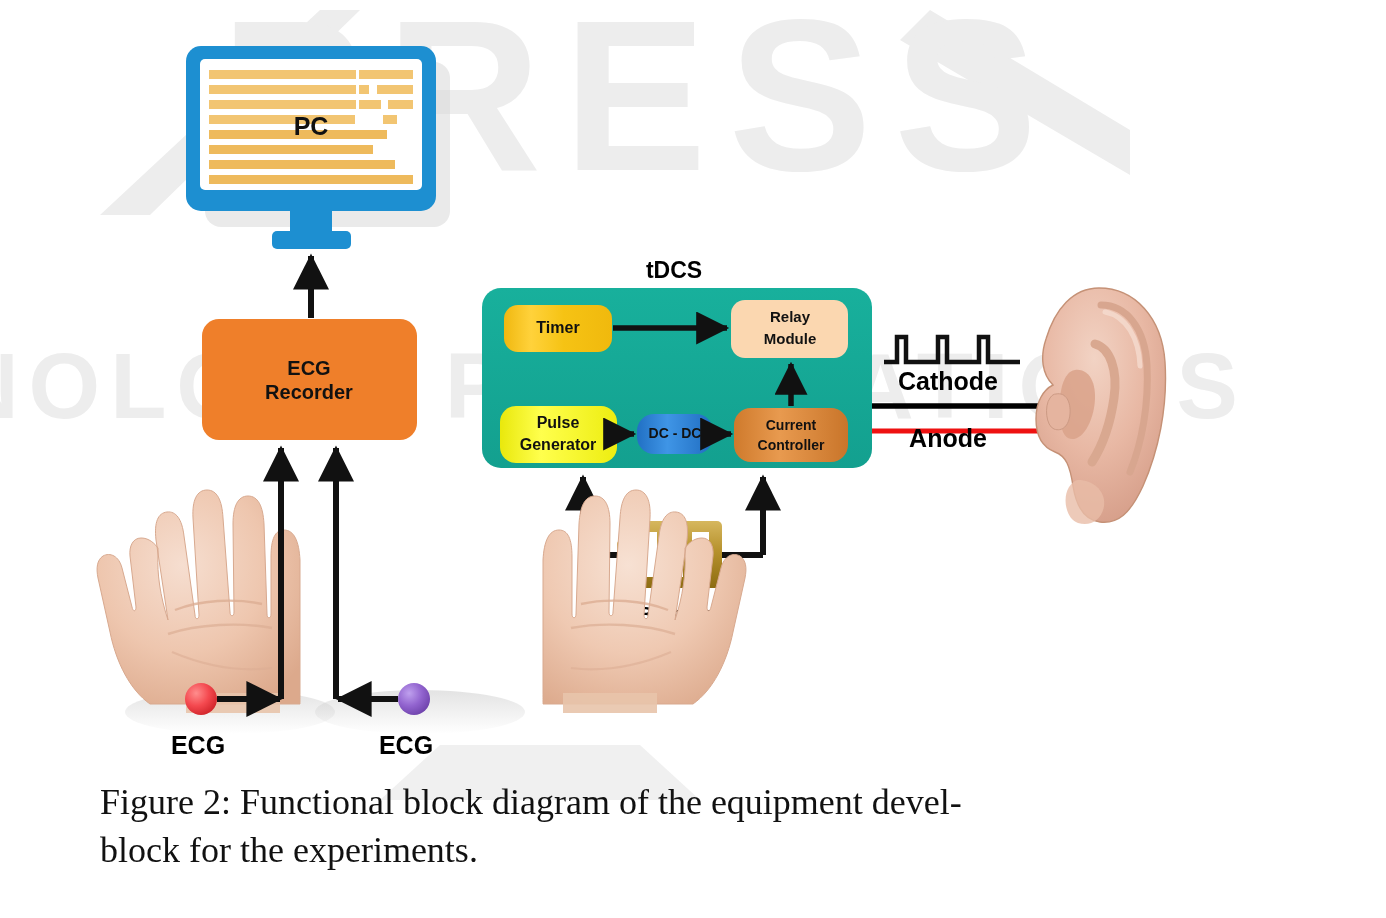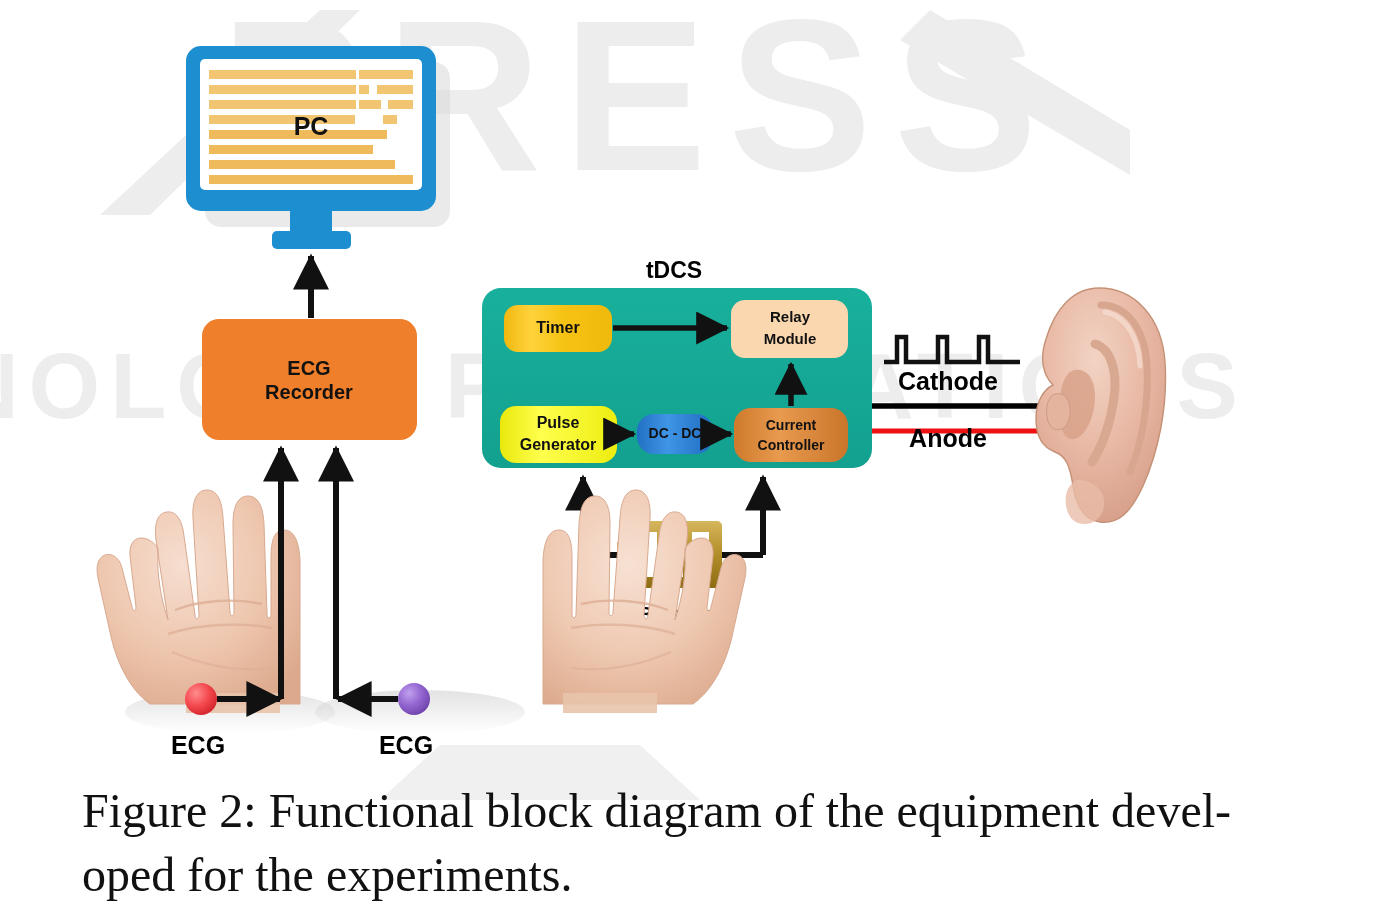--- a/index.html
+++ b/index.html
@@ -36,26 +36,26 @@
   }
 
   
   #diagram-svg {
     z-index: 2;
   }
 
   
   #caption {
     position: absolute;
-    left: 82px;
+    left: 100px;
     top: 779px;
     width: 1160px;
     z-index: 5;
     font-family: "Liberation Serif", serif;
-    font-size: 48px;
+    font-size: 36px;
     line-height: 1.33;
     color: #111111;
     letter-spacing: 0px;
   }
 
   .blk-label {
     font-family: "Liberation Sans", sans-serif;
     font-weight: bold;
     fill: #111111;
     text-anchor: middle;
@@ -411,16 +411,16 @@
       <path d="M 217 699 L 280 699" stroke="#111111" stroke-width="6" fill="none" marker-end="url(#arrowhead)"></path>
       <path d="M 281 699 L 281 448" stroke="#111111" stroke-width="6" fill="none" marker-end="url(#arrowhead)"></path>
 
       <path d="M 398 699 L 338 699" stroke="#111111" stroke-width="6" fill="none" marker-end="url(#arrowhead)"></path>
       <path d="M 336 699 L 336 448" stroke="#111111" stroke-width="6" fill="none" marker-end="url(#arrowhead)"></path>
     </g>
   </svg>
 
   <div id="caption">
     <div>Figure 2: Functional block diagram of the equipment devel-</div>
-    <div>oped for the experiments.</div>
+    <div>block for the experiments.</div>
   </div>
 
 </div>
 
 </body></html>

